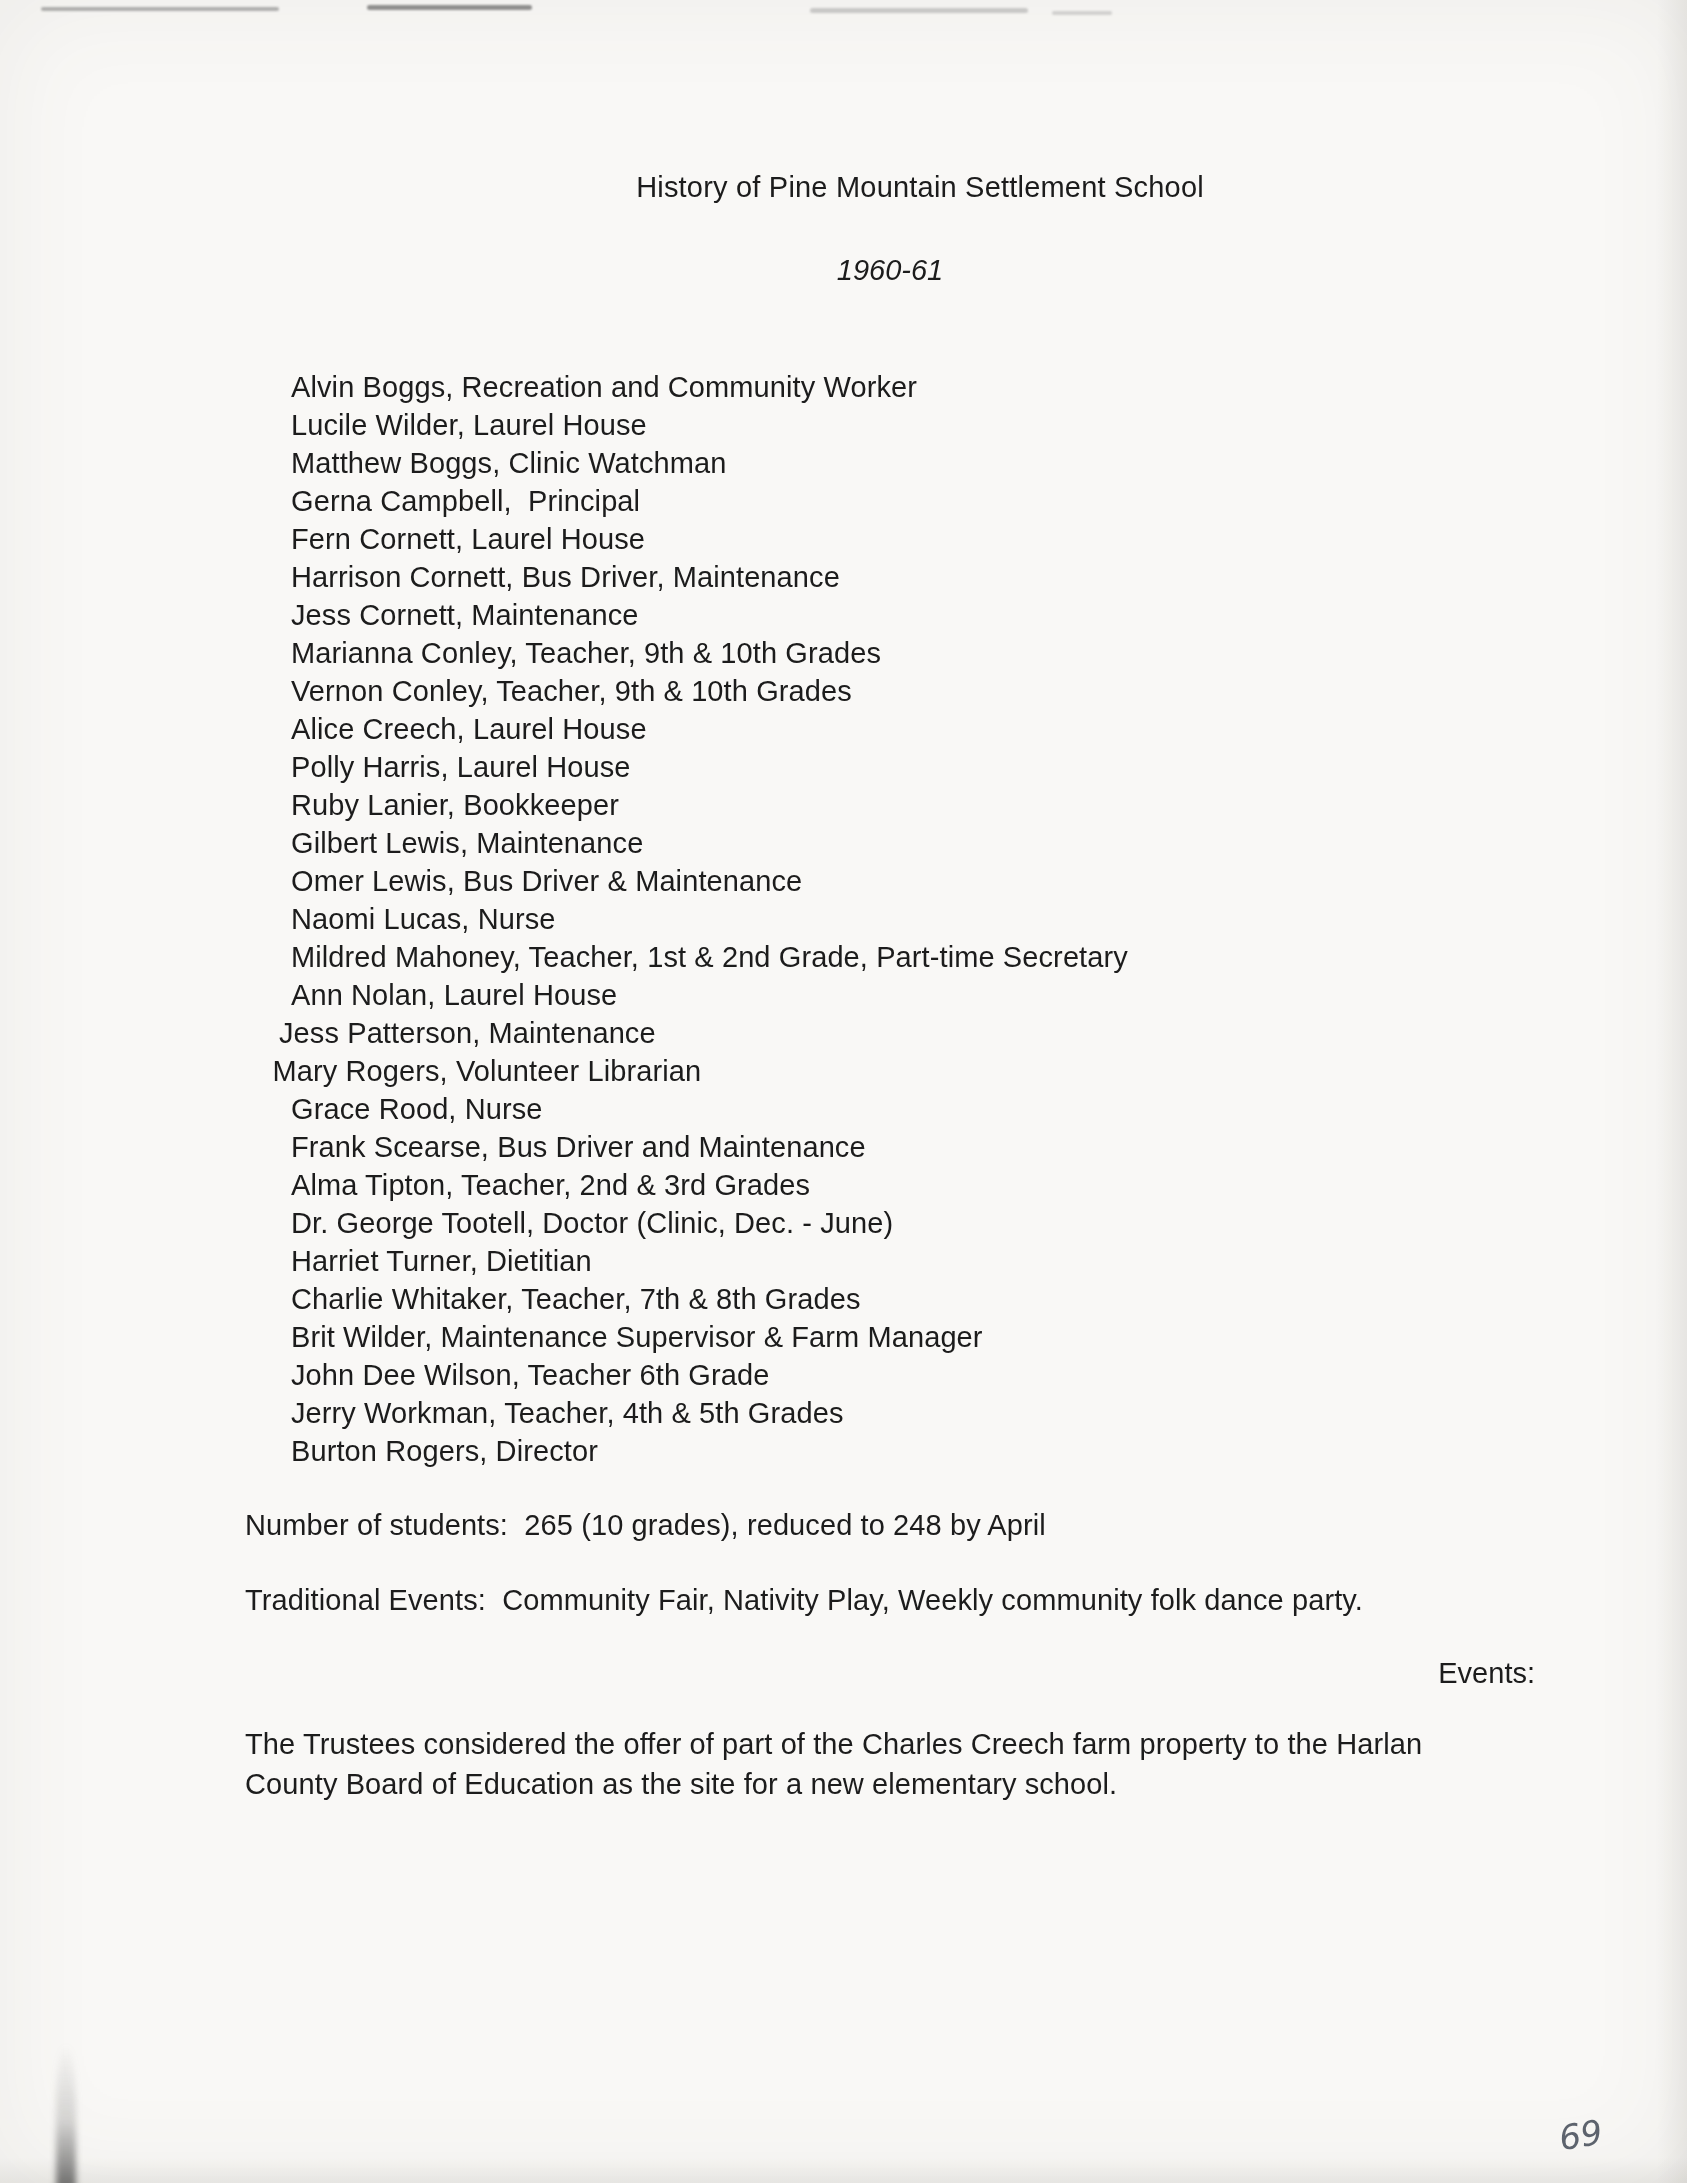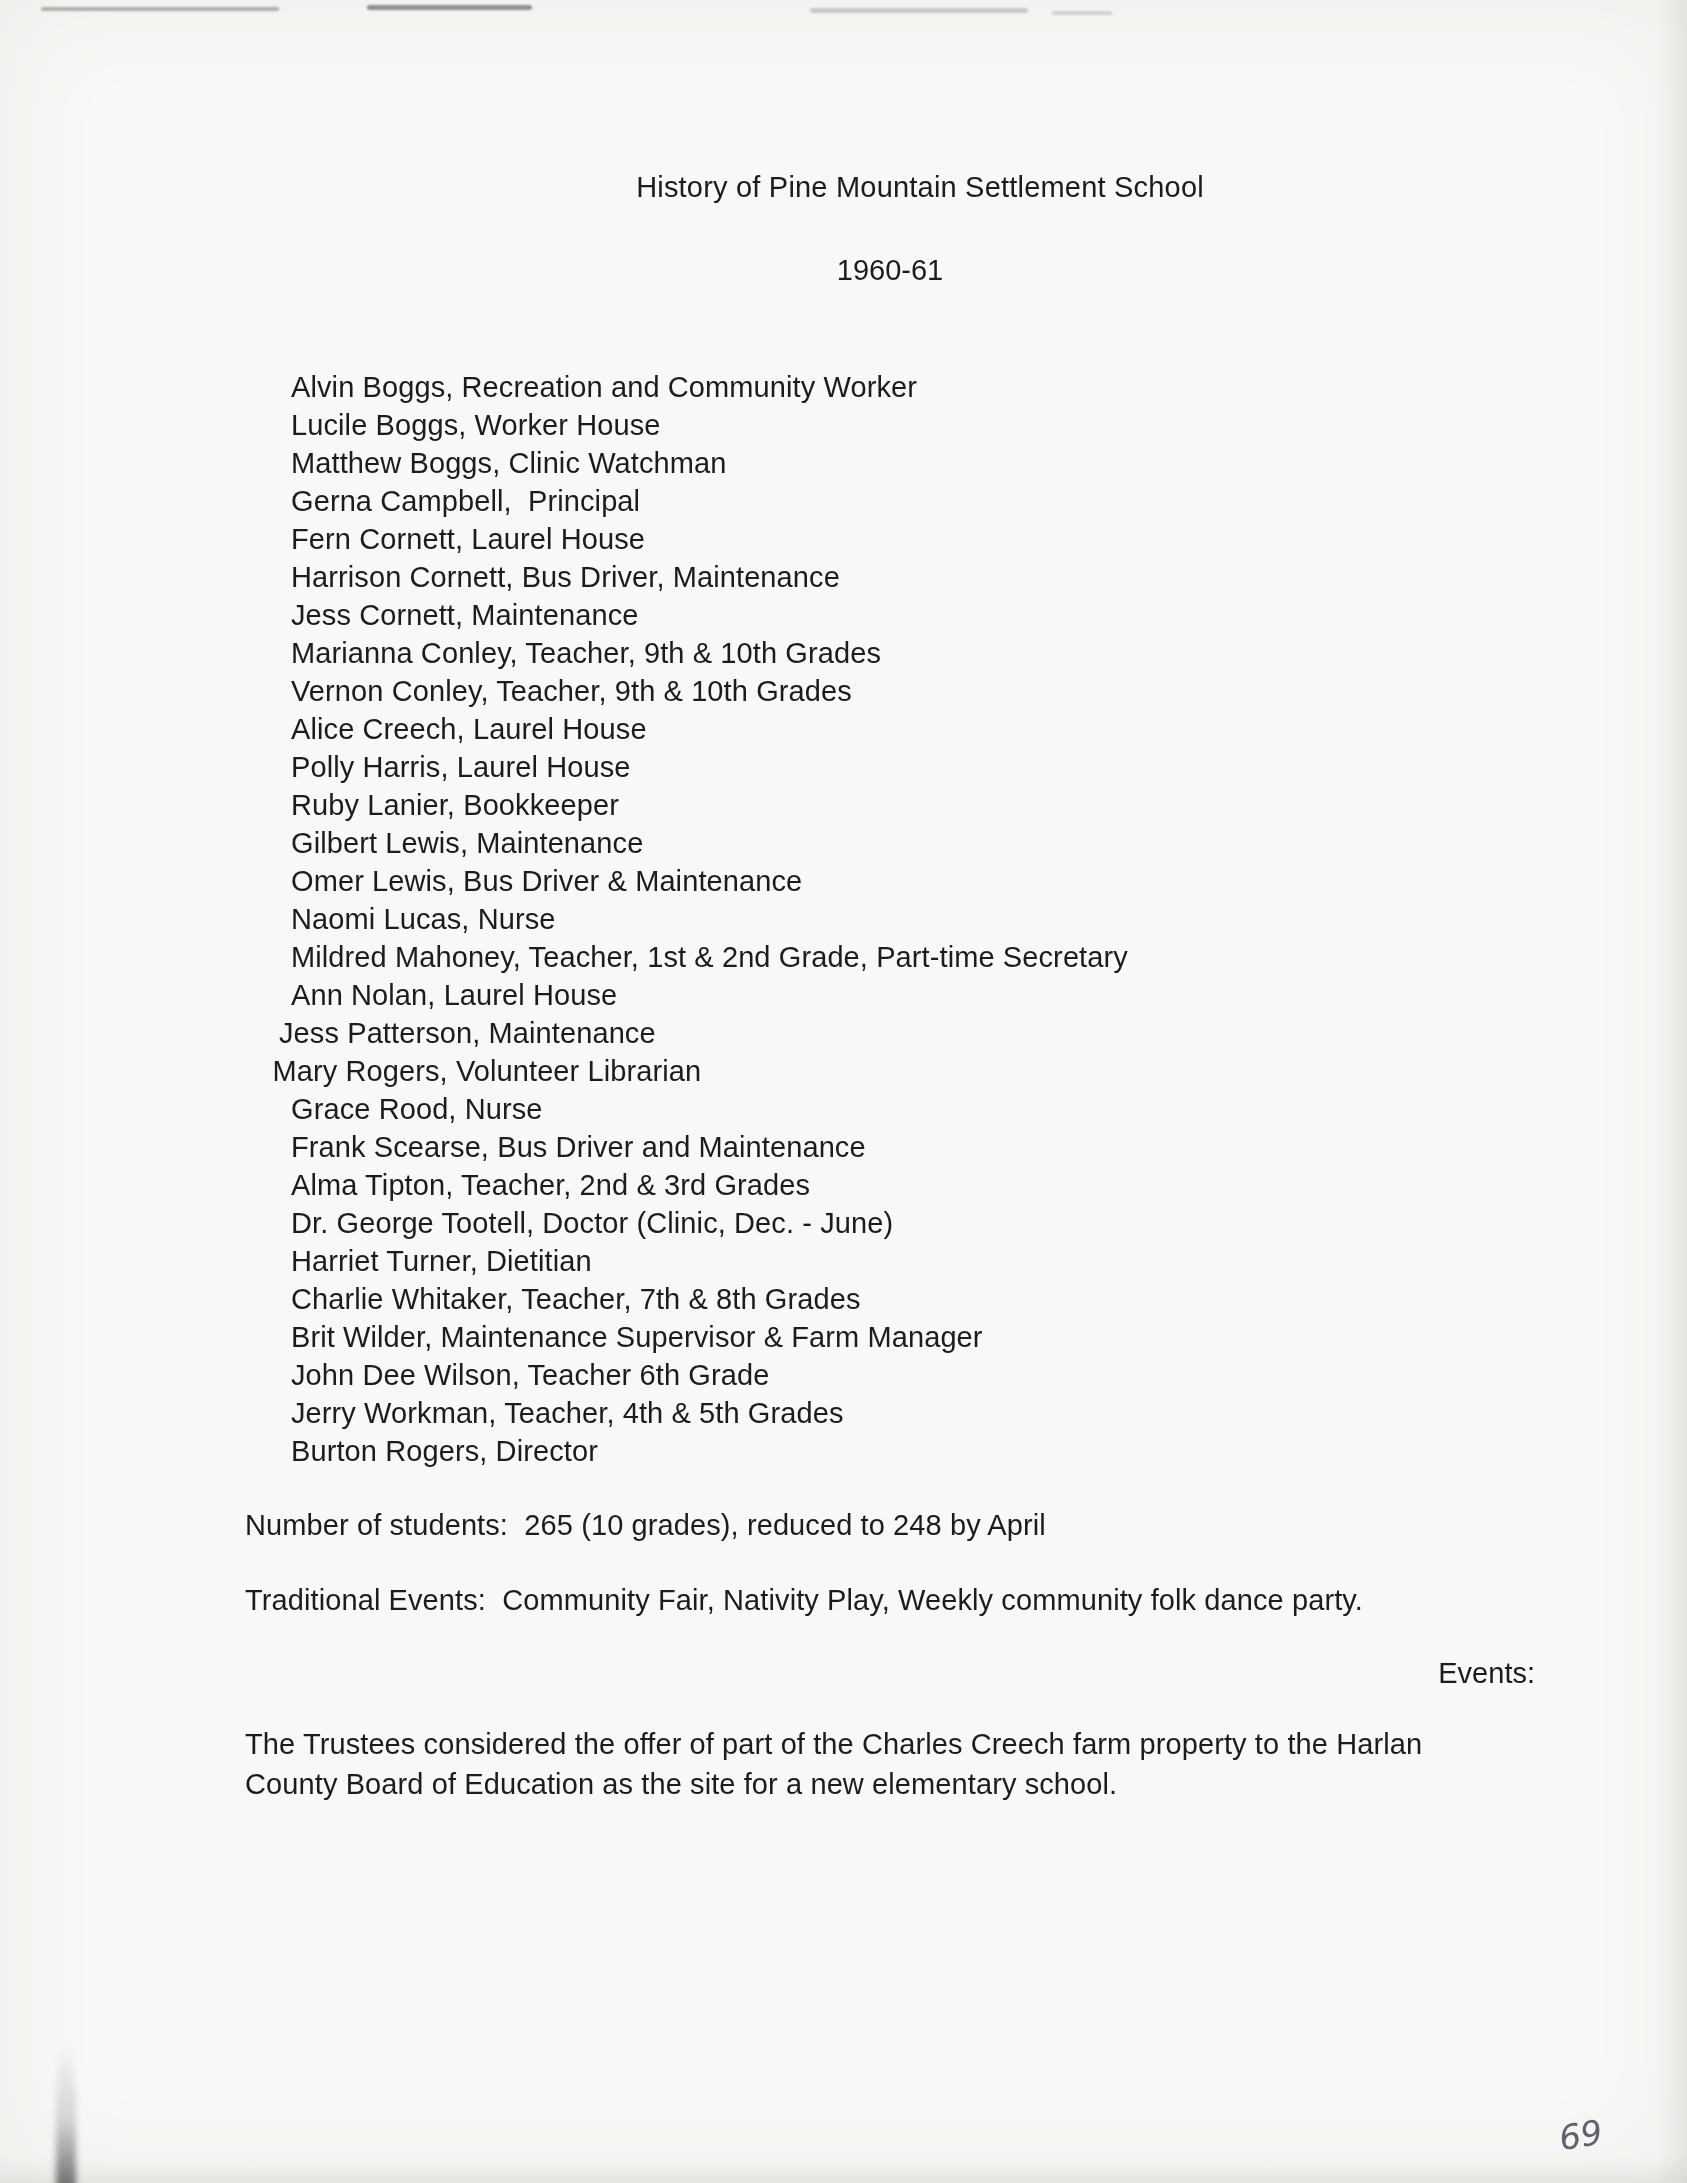--- a/index.html
+++ b/index.html
@@ -31,20 +31,21 @@
     letter-spacing: 0.2px;
     margin: 0 0 50px 60px;
     white-space: pre-wrap;
   }
   .doc-subtitle {
     text-align: center;
     font-size: 29px;
     font-weight: 400;
     margin: 0 0 81px 0;
     white-space: pre-wrap;
+    font-style: italic;
   }
   .section-heading {
     font-size: 29px;
     margin: 0 0 48px 0;
     white-space: pre-wrap;
   }
   .staff-list {
     margin: 0 0 0 46px;
     padding: 0;
   }
@@ -139,21 +140,21 @@
 
   <div class="content">
 
     <div class="doc-title">History of Pine Mountain Settlement School</div>
 
     <div class="doc-subtitle">1960-61</div>
 
 
     <div class="staff-list">
         <div class="staff-item">Alvin Boggs, Recreation and Community Worker</div>
-        <div class="staff-item">Lucile Boggs, Worker House</div>
+        <div class="staff-item">Lucile Wilder, Laurel House</div>
         <div class="staff-item">Matthew Boggs, Clinic Watchman</div>
         <div class="staff-item">Gerna Campbell,  Principal</div>
         <div class="staff-item">Fern Cornett, Laurel House</div>
         <div class="staff-item">Harrison Cornett, Bus Driver, Maintenance</div>
         <div class="staff-item">Jess Cornett, Maintenance</div>
         <div class="staff-item">Marianna Conley, Teacher, 9th &amp; 10th Grades</div>
         <div class="staff-item">Vernon Conley, Teacher, 9th &amp; 10th Grades</div>
         <div class="staff-item">Alice Creech, Laurel House</div>
         <div class="staff-item">Polly Harris, Laurel House</div>
         <div class="staff-item">Ruby Lanier, Bookkeeper</div>

